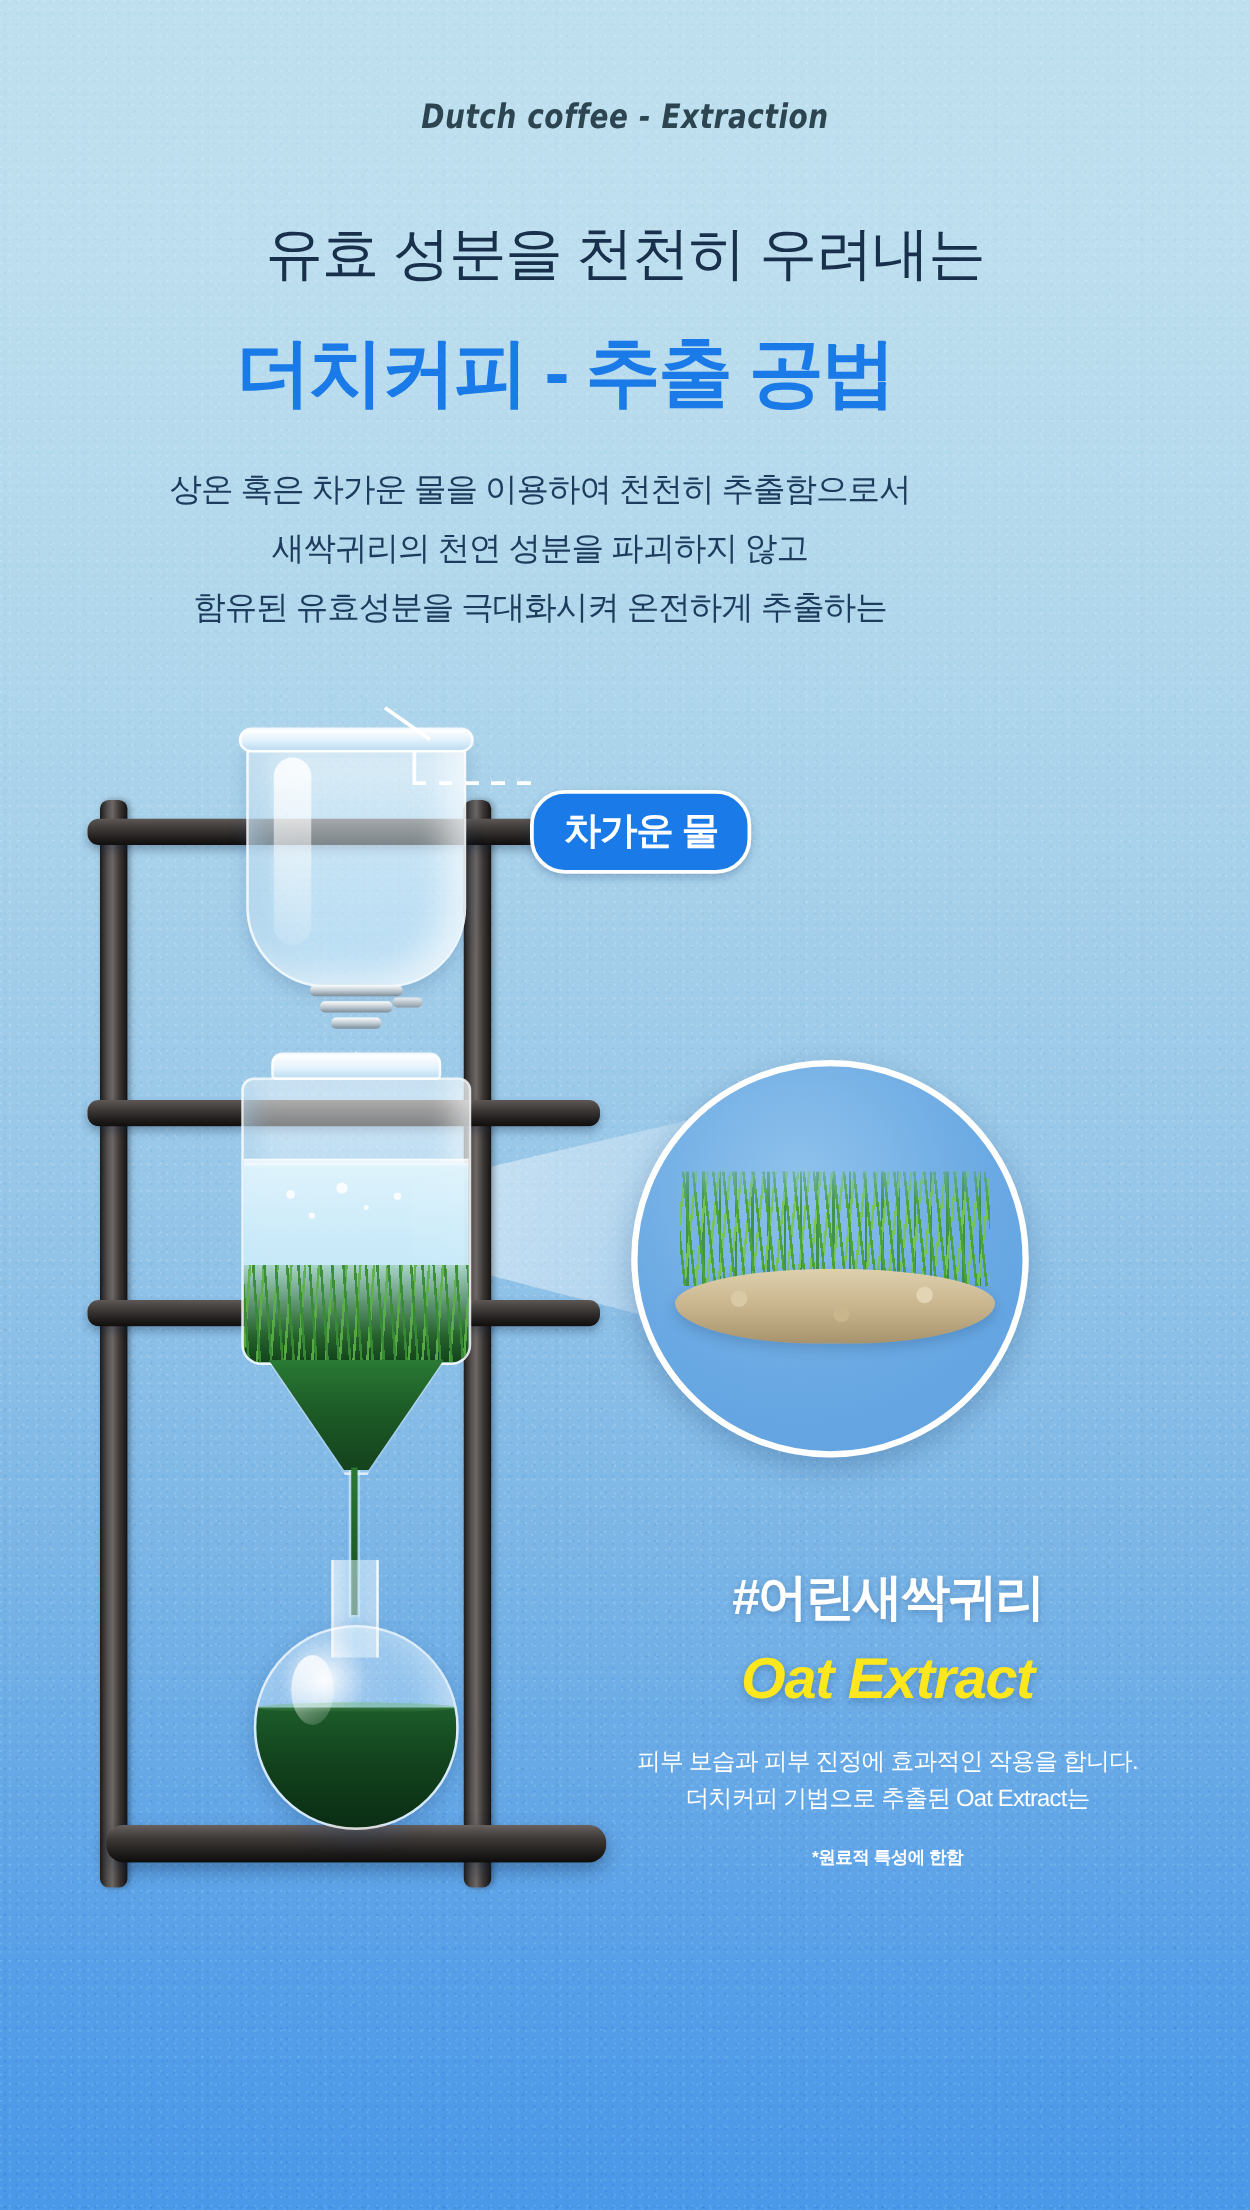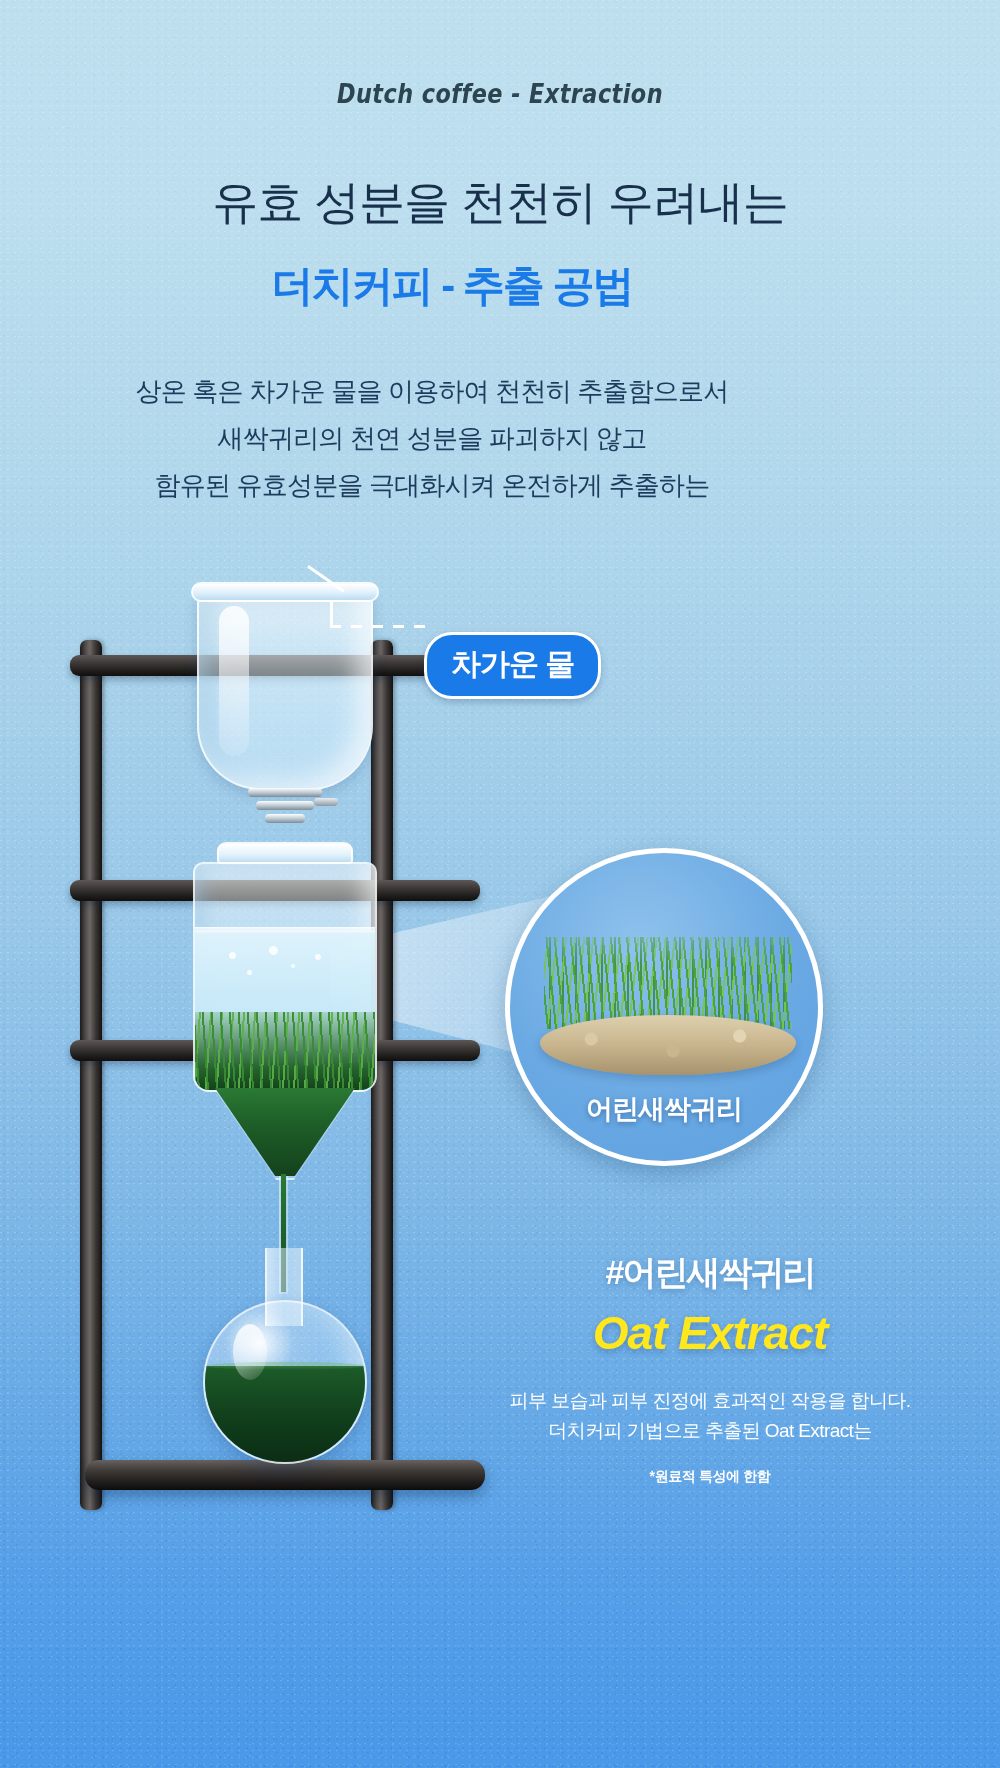--- a/index.html
+++ b/index.html
@@ -50,21 +50,21 @@
   }
   .h-sub {
     position:absolute; top:172px; left:0; width:1000px;
     text-align:center;
     font-size:46px; font-weight:400; color:#18304c;
     letter-spacing:-1px;
   }
   .h-main {
     position:absolute; top:258px; left:0; width:904px;
     text-align:center;
-    font-size:42px; font-weight:800; color:#1a7ae8;
+    font-size:60px; font-weight:800; color:#1a7ae8;
     letter-spacing:-2px;
   }
   .body-copy {
     position:absolute; top:368px; left:0; width:864px;
     text-align:center;
     font-size:26px; font-weight:500; color:#1d3b5c;
     line-height:47px;
     letter-spacing:-.8px;
   }
   .body-copy div { white-space:nowrap; }
@@ -288,21 +288,21 @@
   .circle-label {
     position:absolute; bottom:34px; left:0; width:100%;
     text-align:center; color:#fff;
     font-size:27px; font-weight:800; letter-spacing:-1px;
     text-shadow:0 2px 5px rgba(20,60,110,.45);
   }
 
   
   .br { position:absolute; top:1250px; left:450px; width:520px; text-align:center; z-index:20; }
   .br-tag {
-    font-size:34px; font-weight:800; color:#ffffff; letter-spacing:-2px;
+    font-size:40px; font-weight:800; color:#ffffff; letter-spacing:-2px;
     text-shadow:0 2px 6px rgba(20,60,110,.30);
   }
   .br-en {
     margin-top:10px;
     font-size:46px; font-weight:800; font-style:italic; color:#ffe71e;
     letter-spacing:-1px;
     text-shadow:0 3px 7px rgba(20,60,110,.32);
   }
   .br-desc {
     margin-top:26px;
@@ -381,21 +381,20 @@
       <div class="flask-liquid"></div>
       <div class="flask-gloss"></div>
     </div>
 
     <div class="rail base"></div>
   </div>
 
   <div class="circle">
     <div class="sprout-grass"></div>
     <div class="sprout-pad"></div>
-    <div class="circle-label">어린새싹귀리</div>
   </div>
 
   <div class="br">
     <div class="br-tag">#어린새싹귀리</div>
     <div class="br-en">Oat Extract</div>
     <div class="br-desc">
       <div>피부 보습과 피부 진정에 효과적인 작용을 합니다.</div>
       <div>더치커피 기법으로 추출된 Oat Extract는</div>
     </div>
     <div class="br-note">*원료적 특성에 한함</div>

